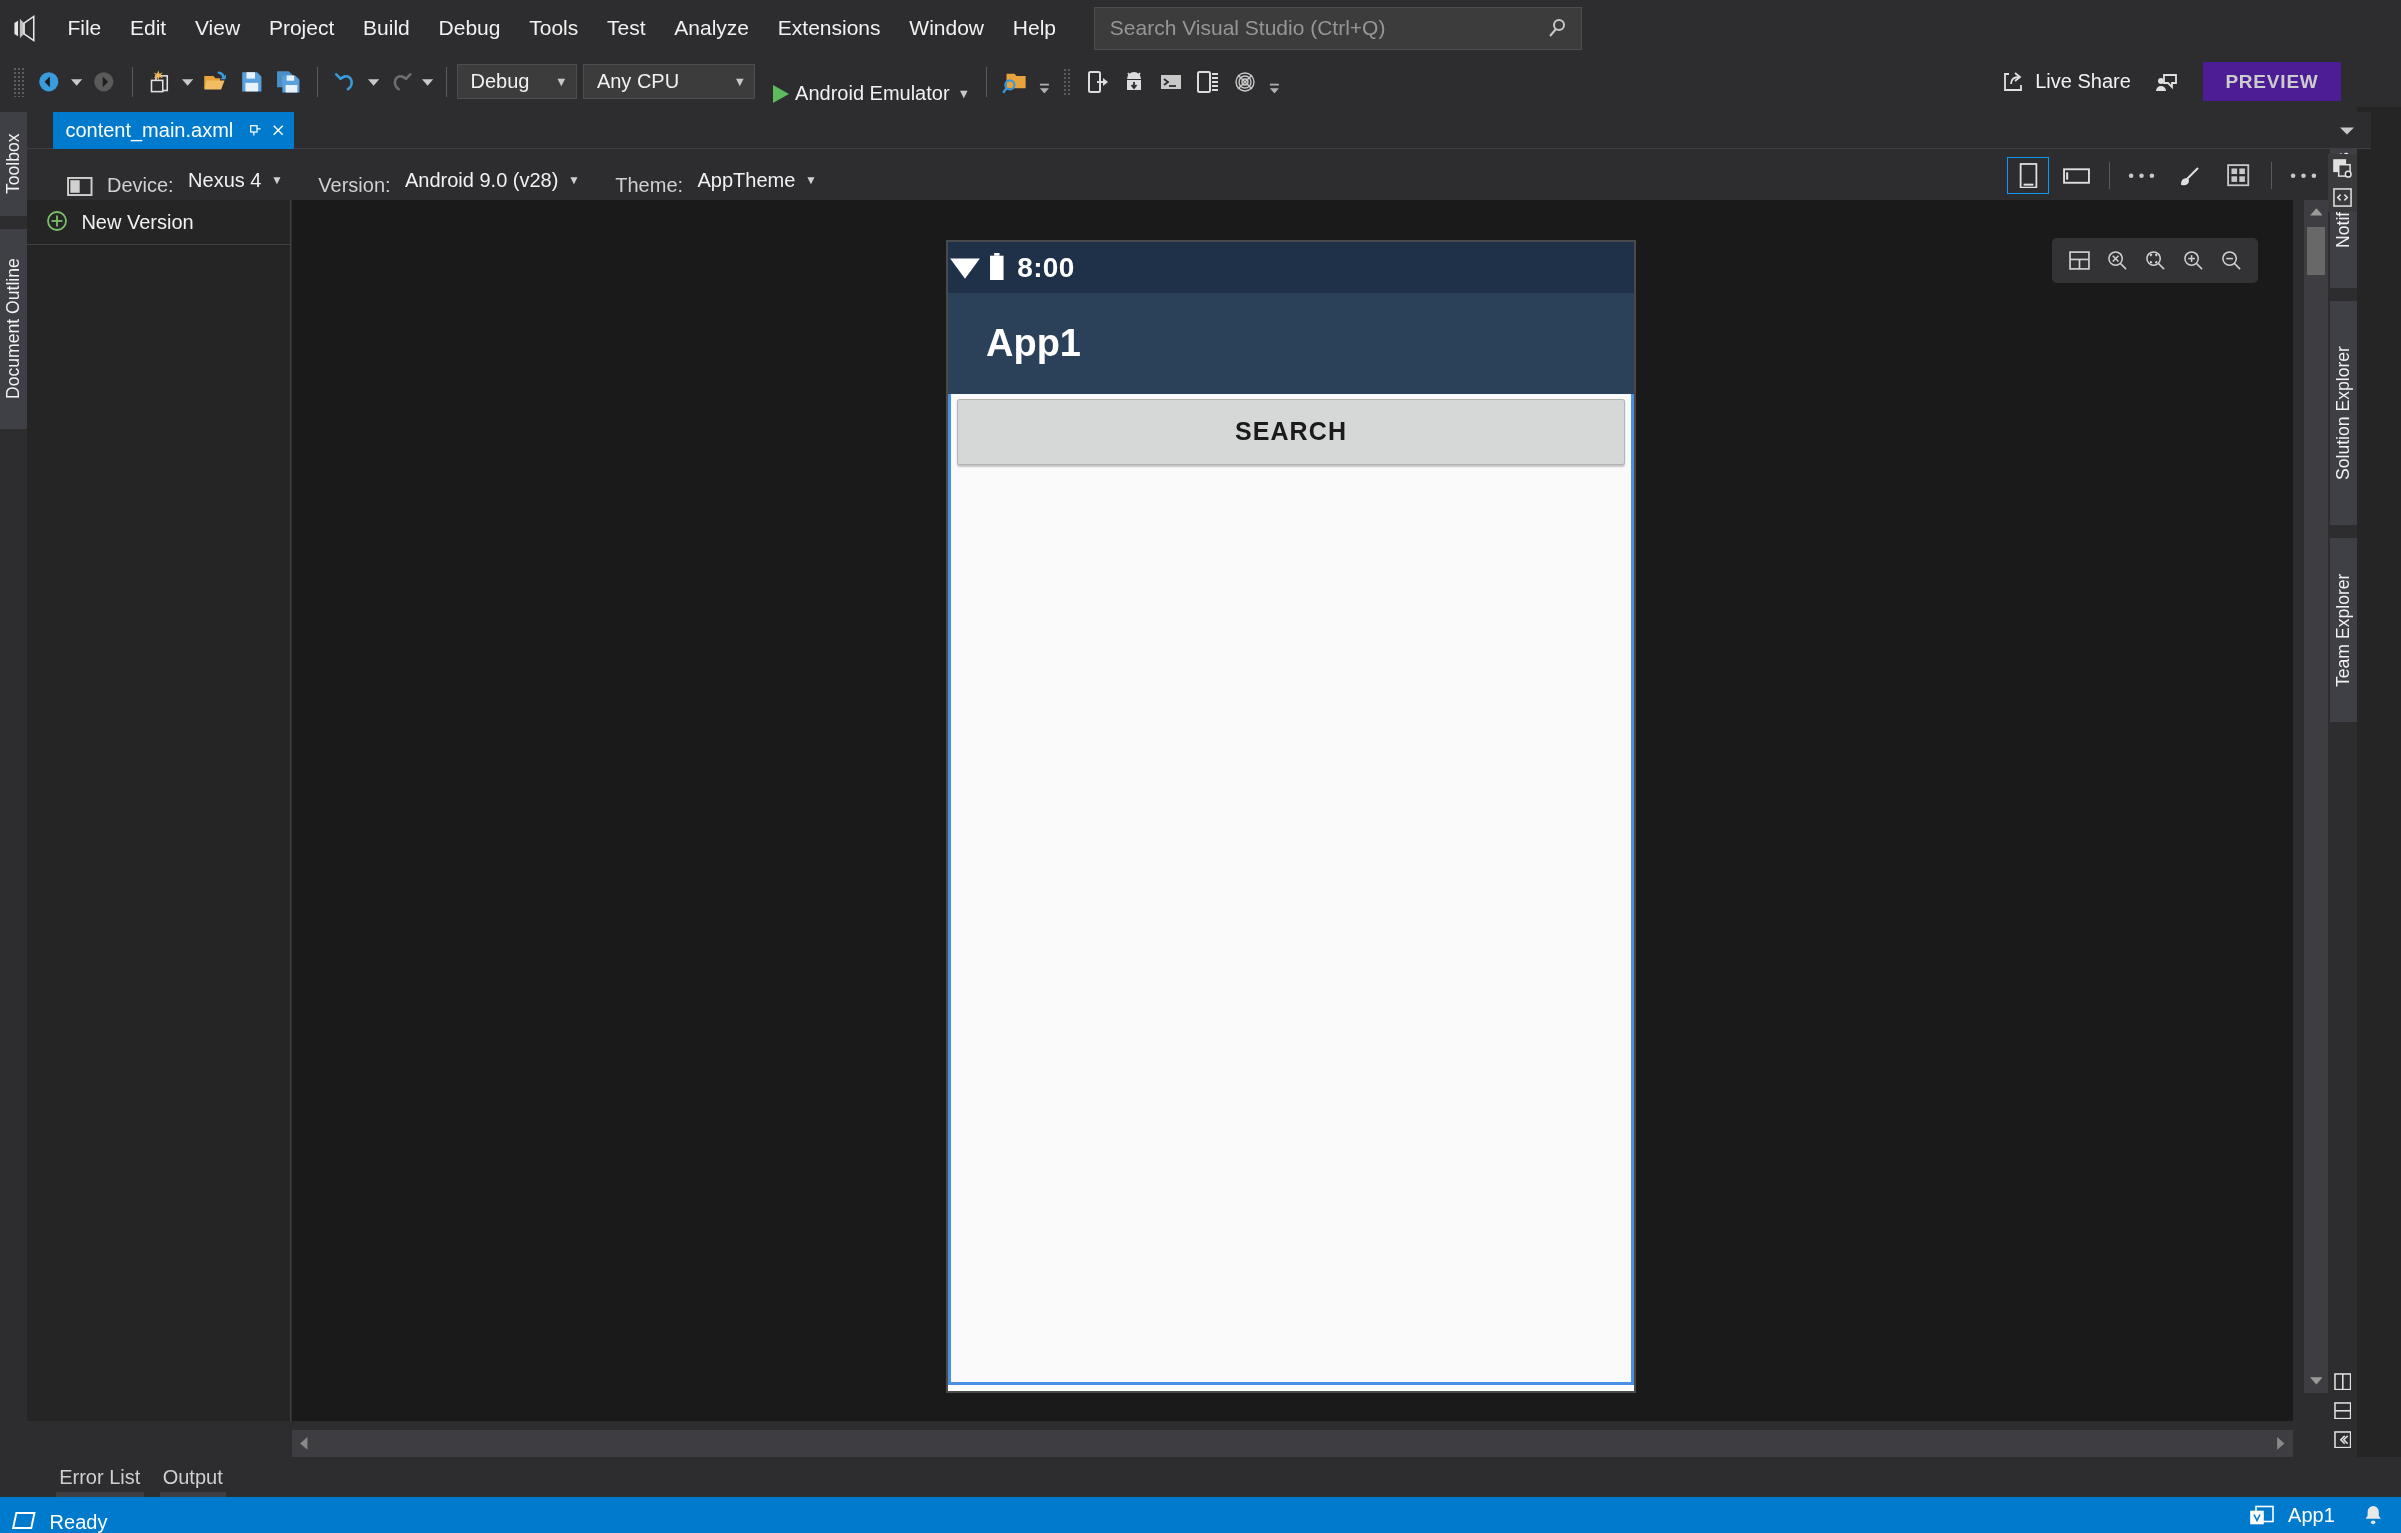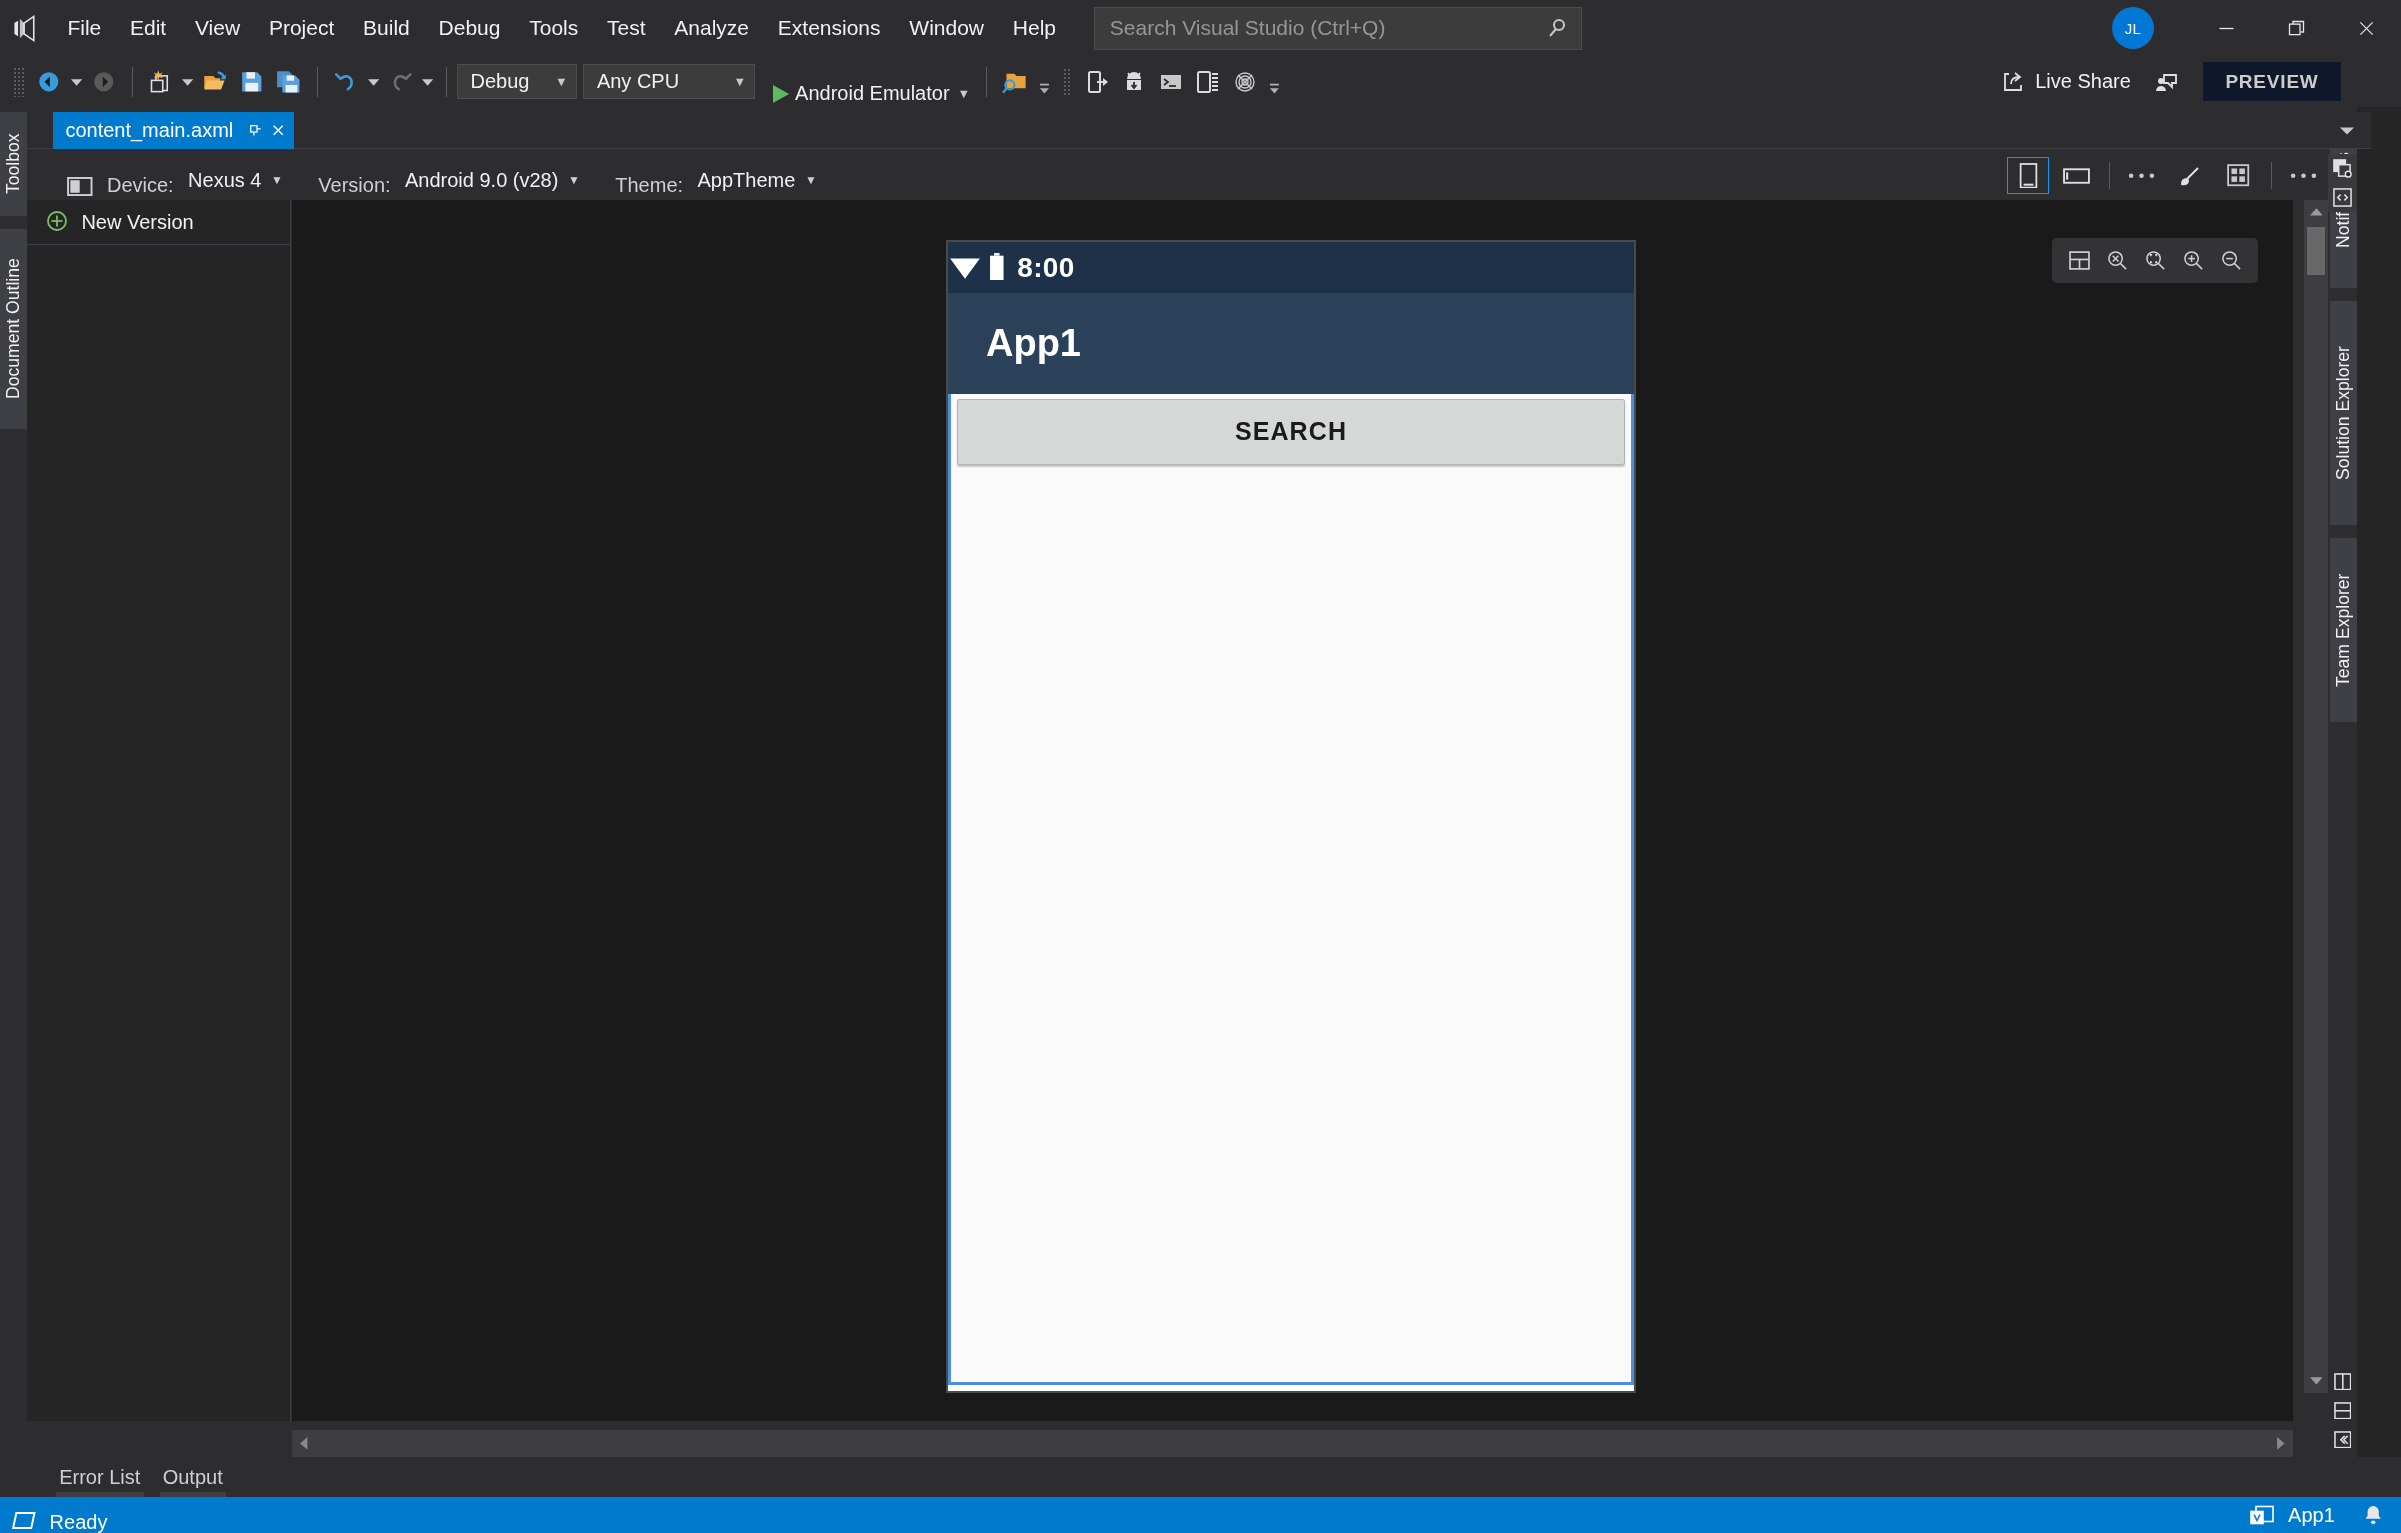--- a/index.html
+++ b/index.html
@@ -75,21 +75,21 @@
   .play { width: 0; height: 0; border-left: 16px solid #5dbb5d; border-top: 9.6px solid transparent; border-bottom: 9.6px solid transparent; margin-left: 6.4px; }
   .minigrip { width: 8px; height: 27px; margin: 0 8px;
     background-image: radial-gradient(#6a6a6a 0.9px, transparent 1px);
     background-size: 4px 4px; opacity: .75; }
   .overflow-arrow { width: 21px; height: 38px; display:flex; align-items:flex-end; justify-content:center; padding-bottom:4.8px;}
 
   .tb-right { position: absolute; right: 0; top: 56px; height: 51px; display: flex; align-items: center; }
   .liveshare { display: flex; align-items: center; color: #f1f1f1; font-size: 20px; padding: 0 12.8px; height: 40px; }
   .feedback { width: 45px; height: 40px; display:flex; align-items:center; justify-content:center; }
   .preview-badge {
-    background: #0f172a; color: #cccccc; font-size: 19px; letter-spacing: 0.8px;
+    background: #4c1d95; color: #cccccc; font-size: 19px; letter-spacing: 0.8px;
     padding: 8.8px 22.4px; margin: 0 16px 0 14.4px; font-weight: bold;
   }
 
   
   .leftdock { position: absolute; left: 0; top: 112px; width: 27px; height: 1361px; background: #2d2d30; }
   .vtab {
     position: absolute; left: 0; background: #3f3f46;
     writing-mode: vertical-rl; text-orientation: mixed;
     color: #f1f1f1; font-size: 17.6px; padding: 11.2px 4.8px;
     display: flex; align-items: center; justify-content: center;
@@ -253,40 +253,20 @@
     <div class="qsearch">
       <input type="text" placeholder="Search Visual Studio (Ctrl+Q)" style="">
       <div class="mag">
         <svg width="24" height="24" viewBox="0 0 24 24" fill="none" stroke="#c8c8c8" stroke-width="2">
           <circle cx="14" cy="9" r="5"></circle>
             <line x1="11" y1="13" x2="5" y2="20"></line>
         </svg>
       </div>
     </div>
 
-    <div class="title-right">
-      <div class="avatar">JL</div>
-      <div class="winbtn">
-        <svg width="21" height="21" viewBox="0 0 24 24" stroke="#e6e6e6" stroke-width="1.5">
-            <line x1="4" y1="12" x2="20" y2="12"></line>
-          </svg>
-      </div>
-      <div class="winbtn">
-        <svg width="21" height="21" viewBox="0 0 24 24" fill="none" stroke="#e6e6e6" stroke-width="1.5">
-          <rect x="4" y="7" width="12" height="12"></rect>
-            <polyline points="8,7 8,4 20,4 20,16 17,16"></polyline>
-        </svg>
-      </div>
-      <div class="winbtn close">
-        <svg width="21" height="21" viewBox="0 0 24 24" stroke="#e6e6e6" stroke-width="1.5">
-            <line x1="5" y1="5" x2="19" y2="19"></line>
-            <line x1="19" y1="5" x2="5" y2="19"></line>
-          </svg>
-      </div>
-    </div>
   </div>
 
   <div class="toolbar">
     <div class="grip"></div>
     <div class="tbtn">
       <svg width="25.6" height="25.6" viewBox="0 0 24 24">
           <circle cx="12" cy="12" r="9" fill="#3a9bdc"></circle>
           <path d="M13 7 L8 12 L13 17 Z" fill="#1e1e1e"></path>
         </svg>
     </div>

